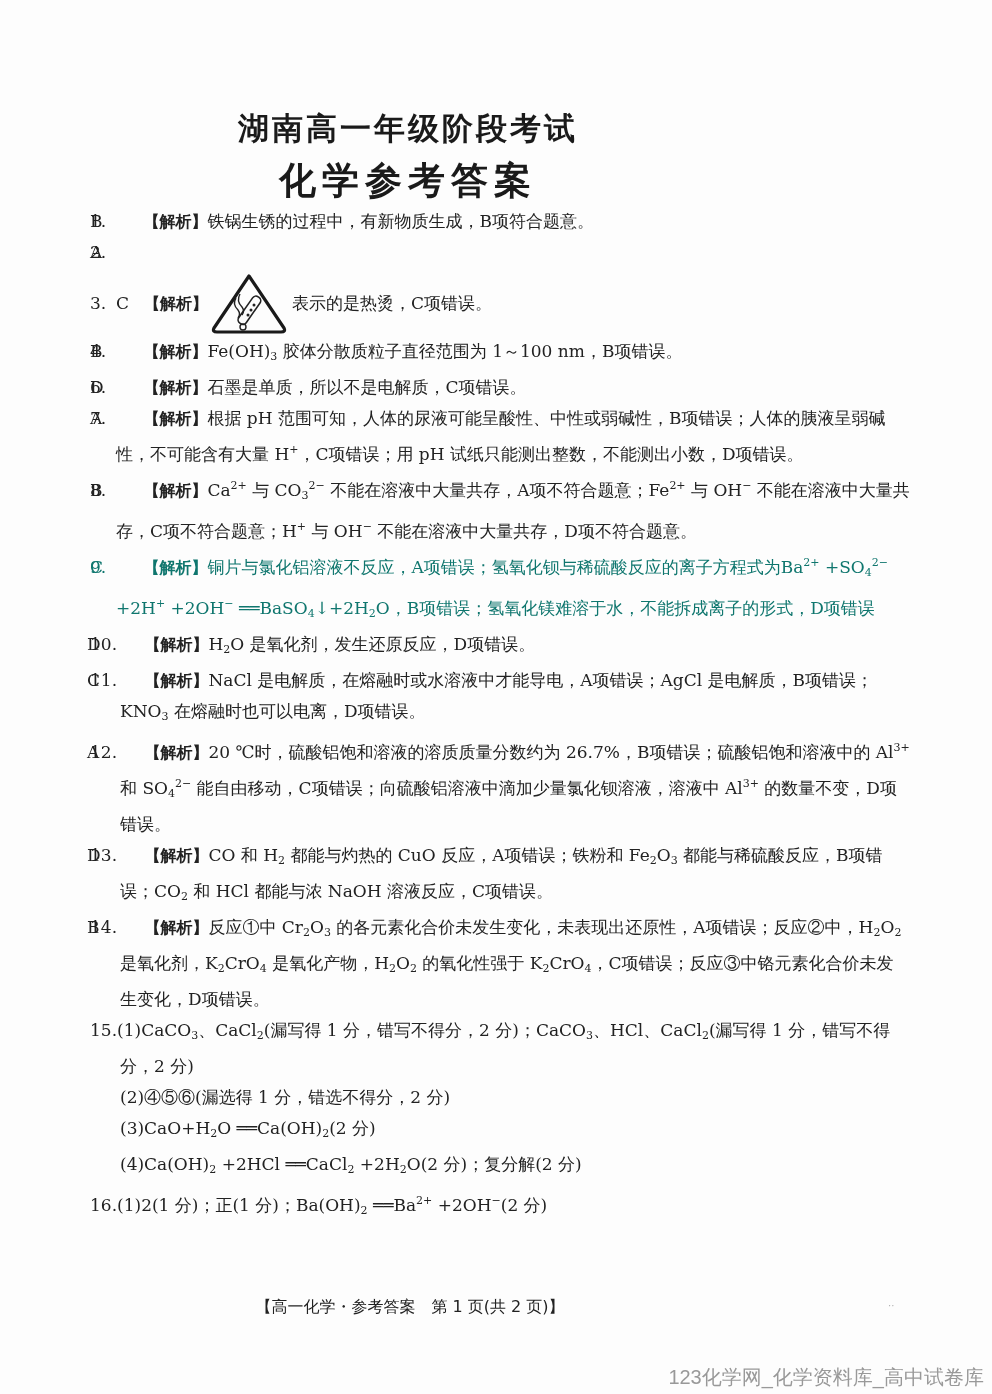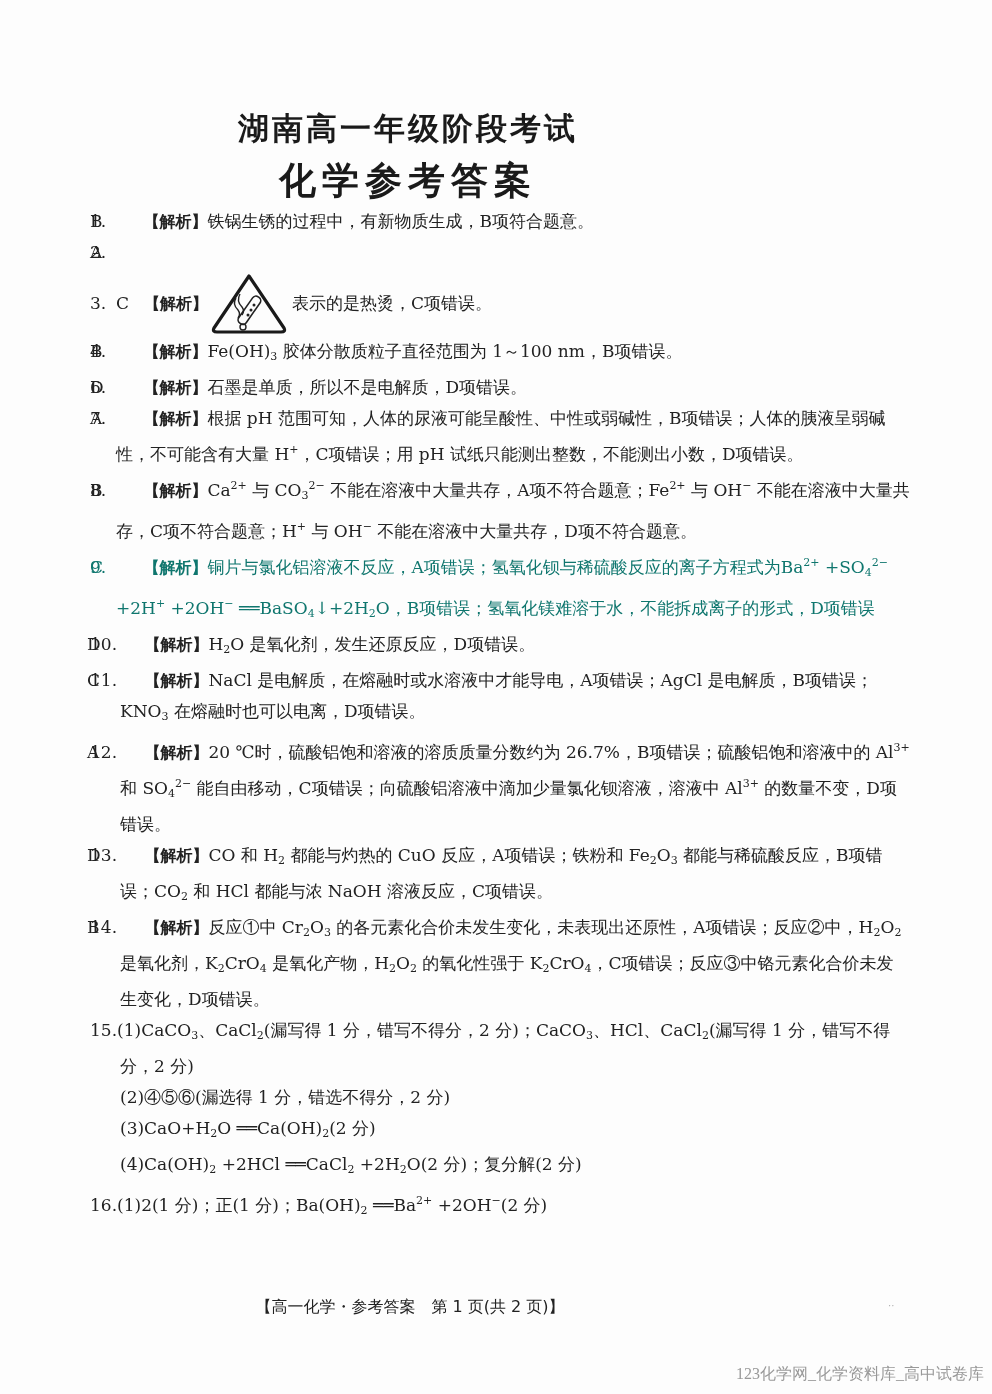--- a/index.html
+++ b/index.html
@@ -25,21 +25,21 @@
   .item3 { height:62px; display:flex; align-items:center; margin:4px 0 2px 0; }
   .item3 .inner { display:flex; align-items:center; }
   .warn { width:78px; height:62px; margin:0 4px 0 2px; }
   .blur { color:#0f766e; }
   .footer {
     position:absolute; top:1297px; left:0; width:820px; text-align:center;
     font-family:"DejaVu Sans","Liberation Sans",sans-serif; font-size:16px; color:#222;
   }
   .watermark {
     position:absolute; top:1364px; right:8px;
-    font-family:Liberation Serif, serif; font-size:16px; color:#999;
+    font-family:Liberation Sans, sans-serif; font-size:20px; color:#999;
   }
   .dots { position:absolute; top:1300px; left:888px; font-size:10px; color:#aaa; }
 </style>
 </head>
 <body>
 
 <div class="title1">湖南高一年级阶段考试</div>
 <div class="title2">化学参考答案</div>
 
 <div class="content">
@@ -73,21 +73,21 @@
   </div>
 
   <div class="item">
     <span class="num">4.</span><span class="ans">B</span>
     <span class="tag">【解析】</span><span>Fe(OH)</span><span class="sub">3</span><span> 胶体分散质粒子直径范围为 1～100 nm，B项错误。</span>
   </div>
 
 
   <div class="item">
     <span class="num">6.</span><span class="ans">D</span>
-    <span class="tag">【解析】</span><span>石墨是单质，所以不是电解质，D项错误。</span>
+    <span class="tag">【解析】</span><span>石墨是单质，所以不是电解质，C项错误。</span>
   </div>
 
   <div class="item">
     <span class="num">7.</span><span class="ans">A</span>
     <span class="tag">【解析】</span><span>根据 pH 范围可知，人体的尿液可能呈酸性、中性或弱碱性，B项错误；人体的胰液呈弱碱性，不可能含有大量 H</span><span class="sup">+</span><span>，C项错误；用 pH 试纸只能测出整数，不能测出小数，D项错误。</span>
   </div>
 
   <div class="item">
     <span class="num">8.</span><span class="ans">B</span>
     <span class="tag">【解析】</span><span>Ca</span><span class="sup">2+</span><span> 与 CO</span><span class="sub">3</span><span class="sup">2−</span><span> 不能在溶液中大量共存，A项不符合题意；Fe</span><span class="sup">2+</span><span> 与 OH</span><span class="sup">−</span><span> 不能在溶液中大量共存，C项不符合题意；H</span><span class="sup">+</span><span> 与 OH</span><span class="sup">−</span><span> 不能在溶液中大量共存，D项不符合题意。</span>

